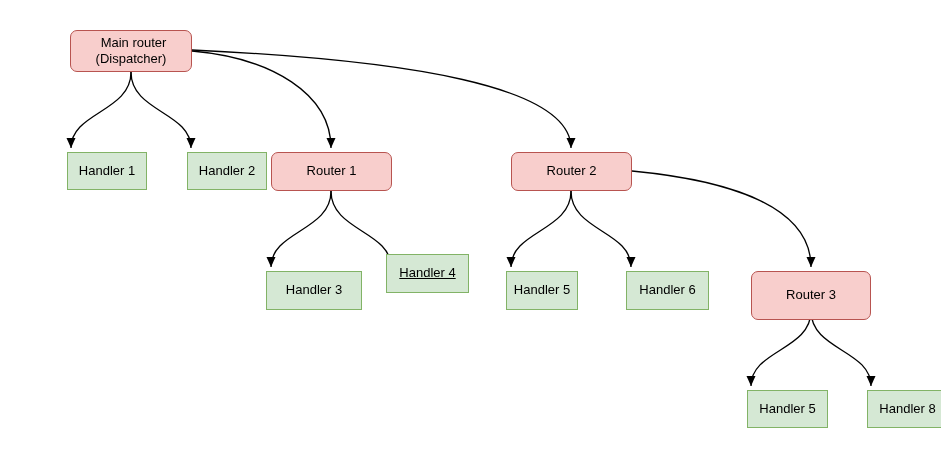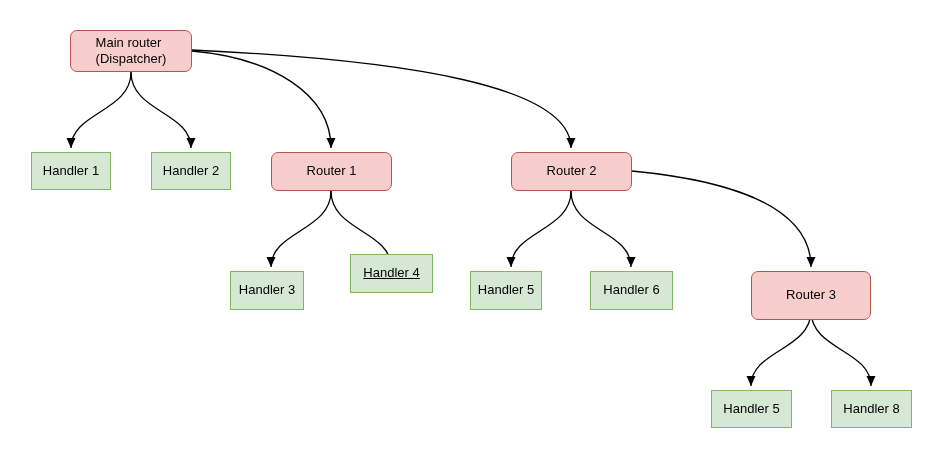--- a/index.html
+++ b/index.html
@@ -31,34 +31,35 @@
     fill: none;
     stroke: var(--edge-color);
     stroke-width: 1.3;
   }
   .edges .arrowhead-shape { fill: var(--edge-color); }
   .node {
     position: absolute;
     display: flex;
     align-items: center;
     justify-content: center;
-    text-align: left;
+    text-align: right;
     font-size: 13px;
     line-height: 1.25;
     color: var(--text-color);
     cursor: default;
   }
   .node.router {
     background: var(--router-fill);
     border: 1px solid var(--router-border);
     border-radius: 7px;
   }
   .node.handler {
     background: var(--handler-fill);
     border: 1px solid var(--handler-border);
+    margin-left: 36px;
   }
 </style>
 </head>
 <body>
 
 <div class="canvas">
 
   <svg class="edges" viewBox="0 0 941 461" xmlns="http://www.w3.org/2000/svg">
     <defs>
       <marker id="arrowhead" markerUnits="userSpaceOnUse" markerWidth="12" markerHeight="12" viewBox="0 0 12 12" refX="11" refY="6" orient="auto">
@@ -94,21 +95,21 @@
   </div>
 
   <div class="node router" style="left:271px; top:152px; width:121px; height:39px;">
     <span>Router 1</span>
   </div>
 
   <div class="node router" style="left:511px; top:152px; width:121px; height:39px;">
     <span>Router 2</span>
   </div>
 
-  <div class="node handler" style="left:230px; top:271px; width:74px; height:39px;">
+  <div class="node handler" style="left:230px; top:271px; width:96px; height:39px;">
     <span>Handler 3</span>
   </div>
 
   <div class="node handler" style="left:350px; top:254px; width:83px; height:39px;text-decoration:underline;">
     <span>Handler 4</span>
   </div>
 
   <div class="node handler" style="left:470px; top:271px; width:72px; height:39px;">
     <span>Handler 5</span>
   </div>

